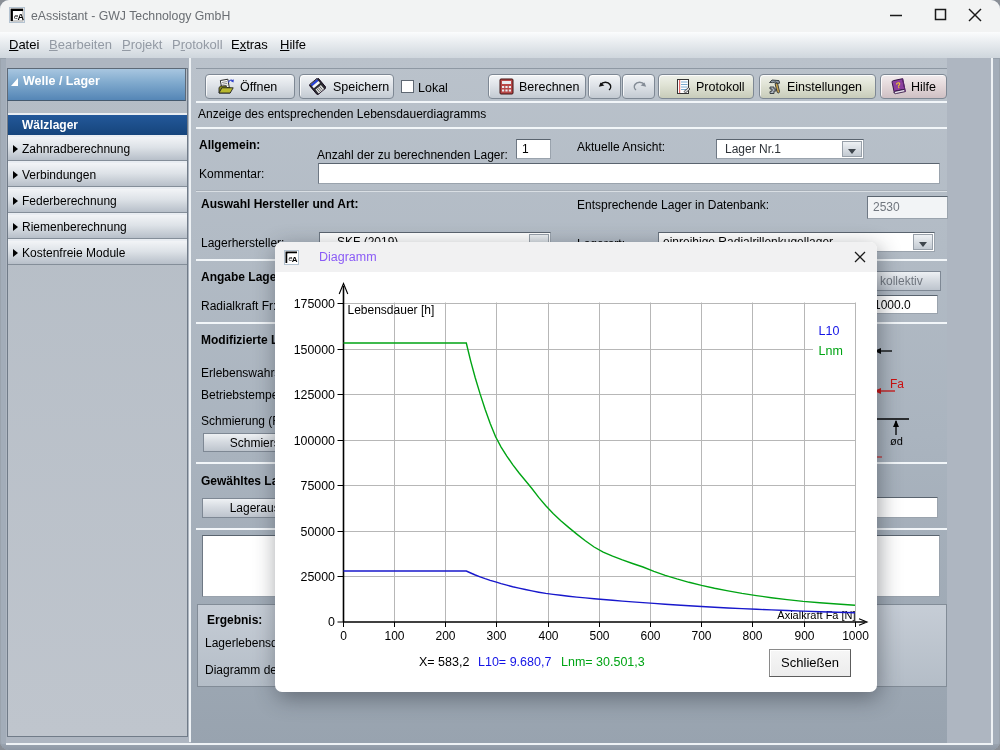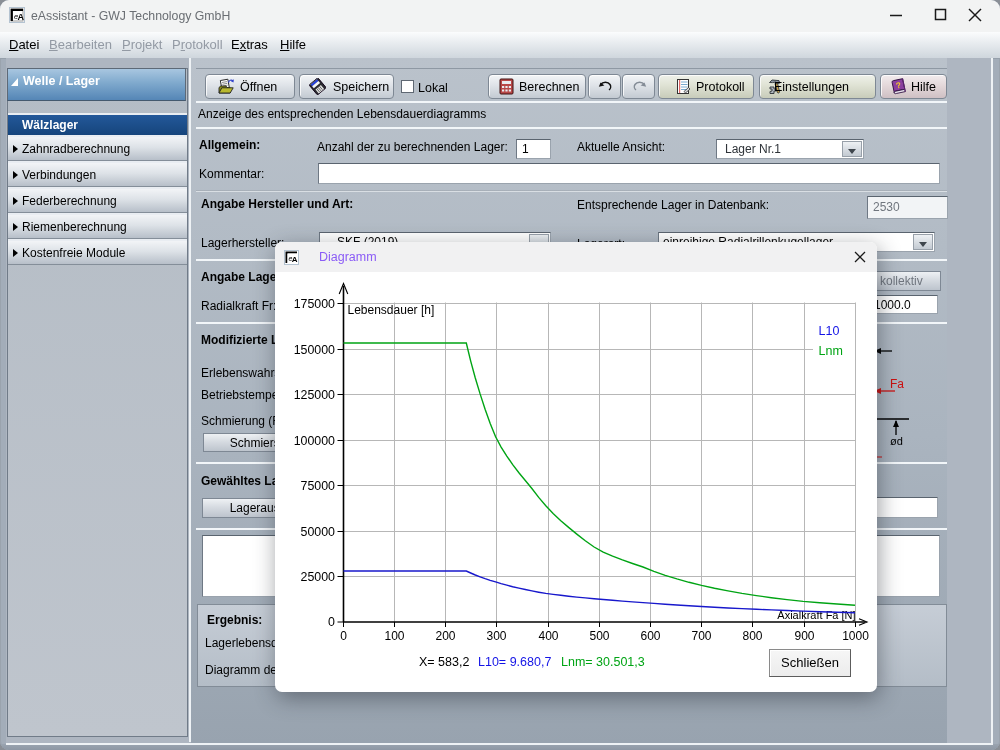--- a/index.html
+++ b/index.html
@@ -192,50 +192,50 @@
         <path d="M9,13.5 L13.5,9.5 L15,11 L10.5,15 Z" fill="#d8dade" stroke="#333" stroke-width="0.8"></path>
       </svg>
     <div class="tx" style="left:37px">Protokoll</div>
   </div>
   <div class="tb" style="left:759px;width:117px;background:linear-gradient(#eff1ea,#dfe2d4 45%,#c8ccba);">
     <svg class="ic" style="left:7px" viewBox="0 0 17 17">
         <path d="M2.5,4.5 L5,2 L12,2.6 L12.6,5.2 L9.8,5.6 L9,4 L5.5,4.6 Z" fill="#8d98a4" stroke="#2c3238" stroke-width="0.9"></path>
         <path d="M8,5.5 L10.5,5 L12.5,13.5 C12.8,15 10.8,15.6 10.2,14.2 Z" fill="#c8a24a" stroke="#2c3238" stroke-width="0.9"></path>
         <path d="M3,9 L7,9 L7,11 L9,11 L9,13 L7,13 L7,15.5 L3,15.5 L3,13.5 L5,13 L5,11 L3,11 Z" fill="#aeb6bf" stroke="#2c3238" stroke-width="0.9"></path>
       </svg>
-    <div class="tx" style="left:14px">Einstellungen</div>
+    <div class="tx" style="left:27px">Einstellungen</div>
   </div>
   <div class="tb" style="left:880px;width:67px;background:linear-gradient(#f2ecee,#e4d8da 45%,#cfc0c4);">
     <svg class="ic" viewBox="0 0 17 17">
         <g transform="rotate(-12 8 8)">
           <path d="M3,3.2 C3,2.2 3.8,1.8 4.8,1.8 L14,1.8 L14,12.6 L4.8,12.6 C3.8,12.6 3,13 3,14 Z" fill="#8a3f9e" stroke="#2e1040" stroke-width="0.9"></path>
           <path d="M3,14 C3,13 3.8,12.6 4.8,12.6 L14,12.6 L14,15 L4.8,15 C3.8,15 3,15 3,14 Z" fill="#e9e2ee" stroke="#2e1040" stroke-width="0.8"></path>
           <path d="M14,1.8 L14,15" stroke="#5c2470" stroke-width="1"></path>
           <text x="6" y="10.5" font-size="8.5" font-weight="bold" fill="#f0c828" font-family="Liberation Sans">?</text>
         </g>
       </svg>
     <div class="tx" style="left:30px">Hilfe</div>
   </div>
 
   <div class="abs" style="left:196px;top:68px;width:751px;height:1px;background:#8e98a3"></div>
   <div class="ln" style="left:196px;top:101px;width:751px;"></div>
   <div class="lbl" style="left:198px;top:107px;">Anzeige des entsprechenden Lebensdauerdiagramms</div>
   <div class="ln" style="left:196px;top:127px;width:751px;"></div>
 
   <div class="lbl b" style="left:199px;top:138px;">Allgemein:</div>
-  <div class="lbl" style="left:317px;top:140px;">Anzahl der zu berechnenden Lager:</div>
+  <div class="lbl" style="left:317px;top:148px;">Anzahl der zu berechnenden Lager:</div>
   <div class="inp" style="left:516px;top:139px;width:35px;height:20px;">1</div>
   <div class="lbl" style="left:577px;top:140px;">Aktuelle Ansicht:</div>
   <div class="combo" style="left:716px;top:139px;width:148px;height:20px;color:#2e3338;padding-left:8px;">Lager Nr.1<span class="cbtn"></span></div>
   <div class="lbl" style="left:199px;top:167px;">Kommentar:</div>
   <div class="inp" style="left:318px;top:163px;width:622px;height:21px;"></div>
 
   <div class="groove" style="left:196px;top:190px;width:751px;"></div>
 
-  <div class="lbl b" style="left:201px;top:197px;">Angabe Hersteller und Art:</div>
+  <div class="lbl b" style="left:201px;top:197px;">Auswahl Hersteller und Art:</div>
   <div class="lbl" style="left:577px;top:198px;">Entsprechende Lager in Datenbank:</div>
   <div class="inp" style="left:867px;top:196px;width:81px;height:23px;background:#f2f4f6;color:#70767e;line-height:21px;">2530</div>
   <div class="lbl" style="left:201px;top:236px;">Lagerhersteller:</div>
   <div class="combo" style="left:319px;top:232px;width:232px;height:20px;padding-left:17px;">SKF (2019)<span class="cbtn"></span></div>
   <div class="lbl" style="left:577px;top:237px;">Lagerart:</div>
   <div class="combo" style="left:658px;top:232px;width:277px;height:20px;padding-left:4px;">einreihige Radialrillenkugellager<span class="cbtn"></span></div>
 
   <div class="ln" style="left:196px;top:259px;width:751px;"></div>
   <div class="lbl b" style="left:201px;top:270px;">Angabe Lagerbelastung:</div>
   <div class="gbtn" style="left:835px;top:271px;width:106px;height:20px;color:#6f757e;line-height:19px;text-align:left;padding-left:44px;">kollektiv</div>

